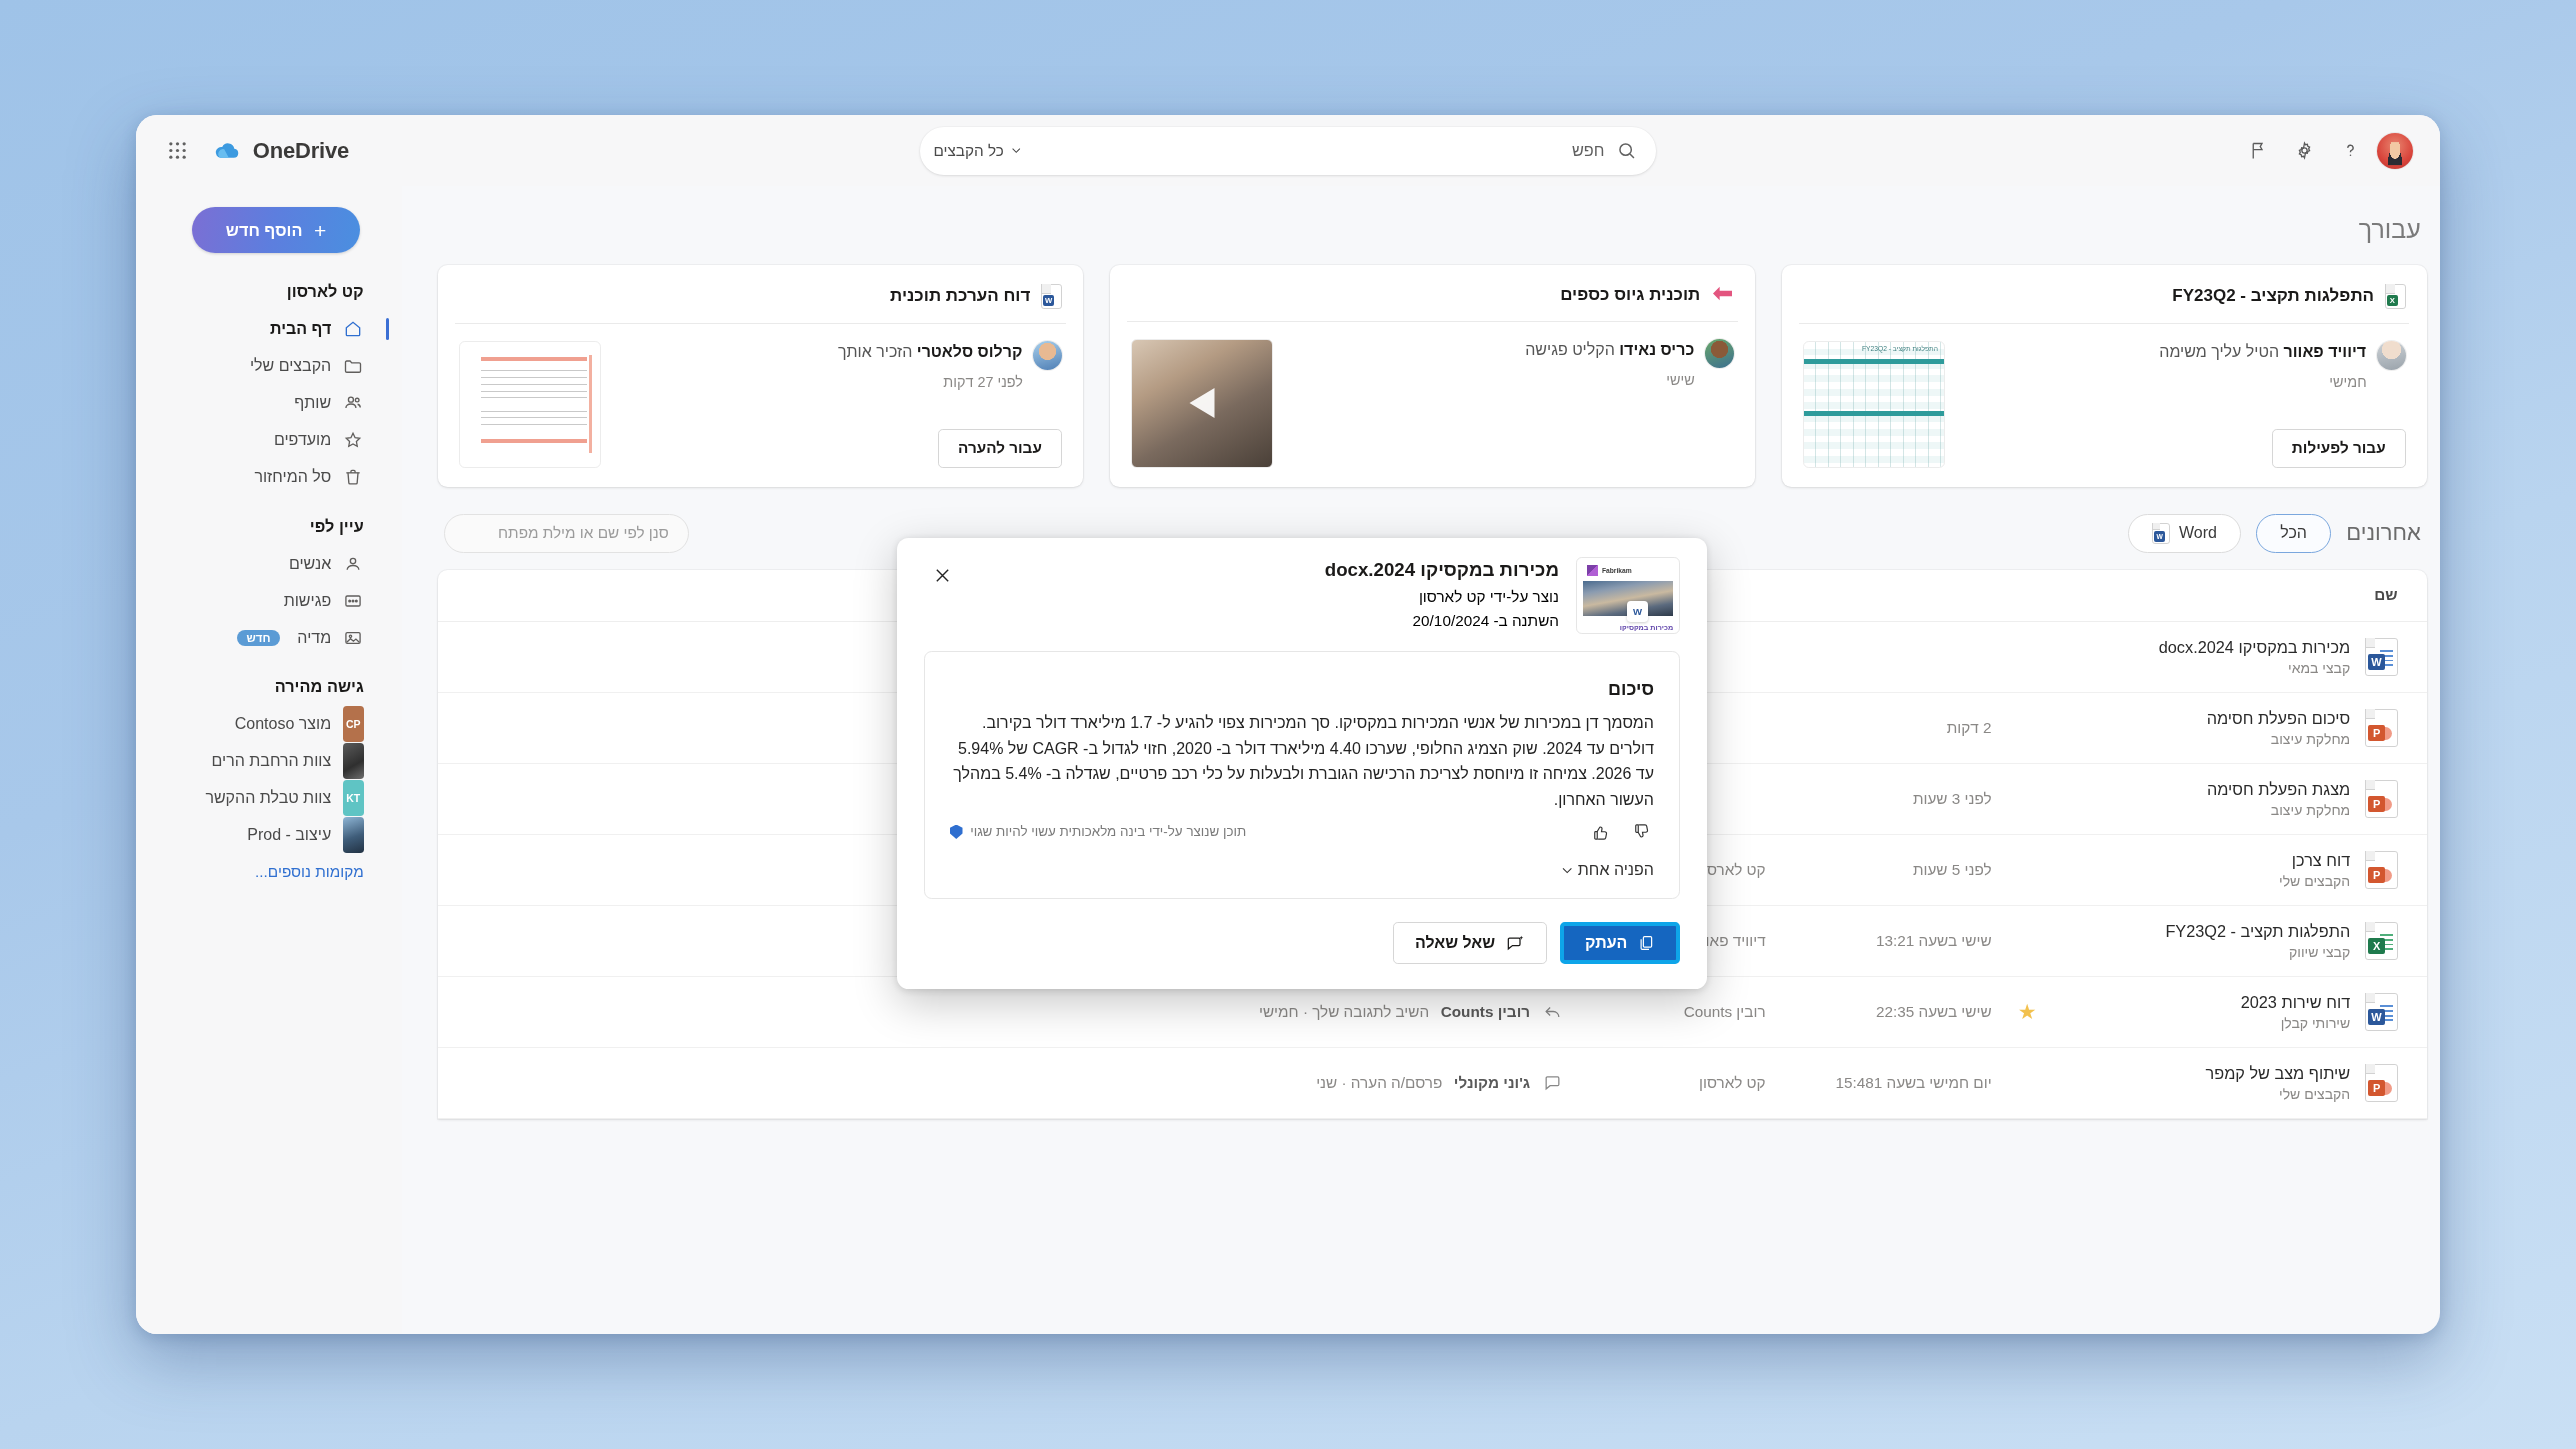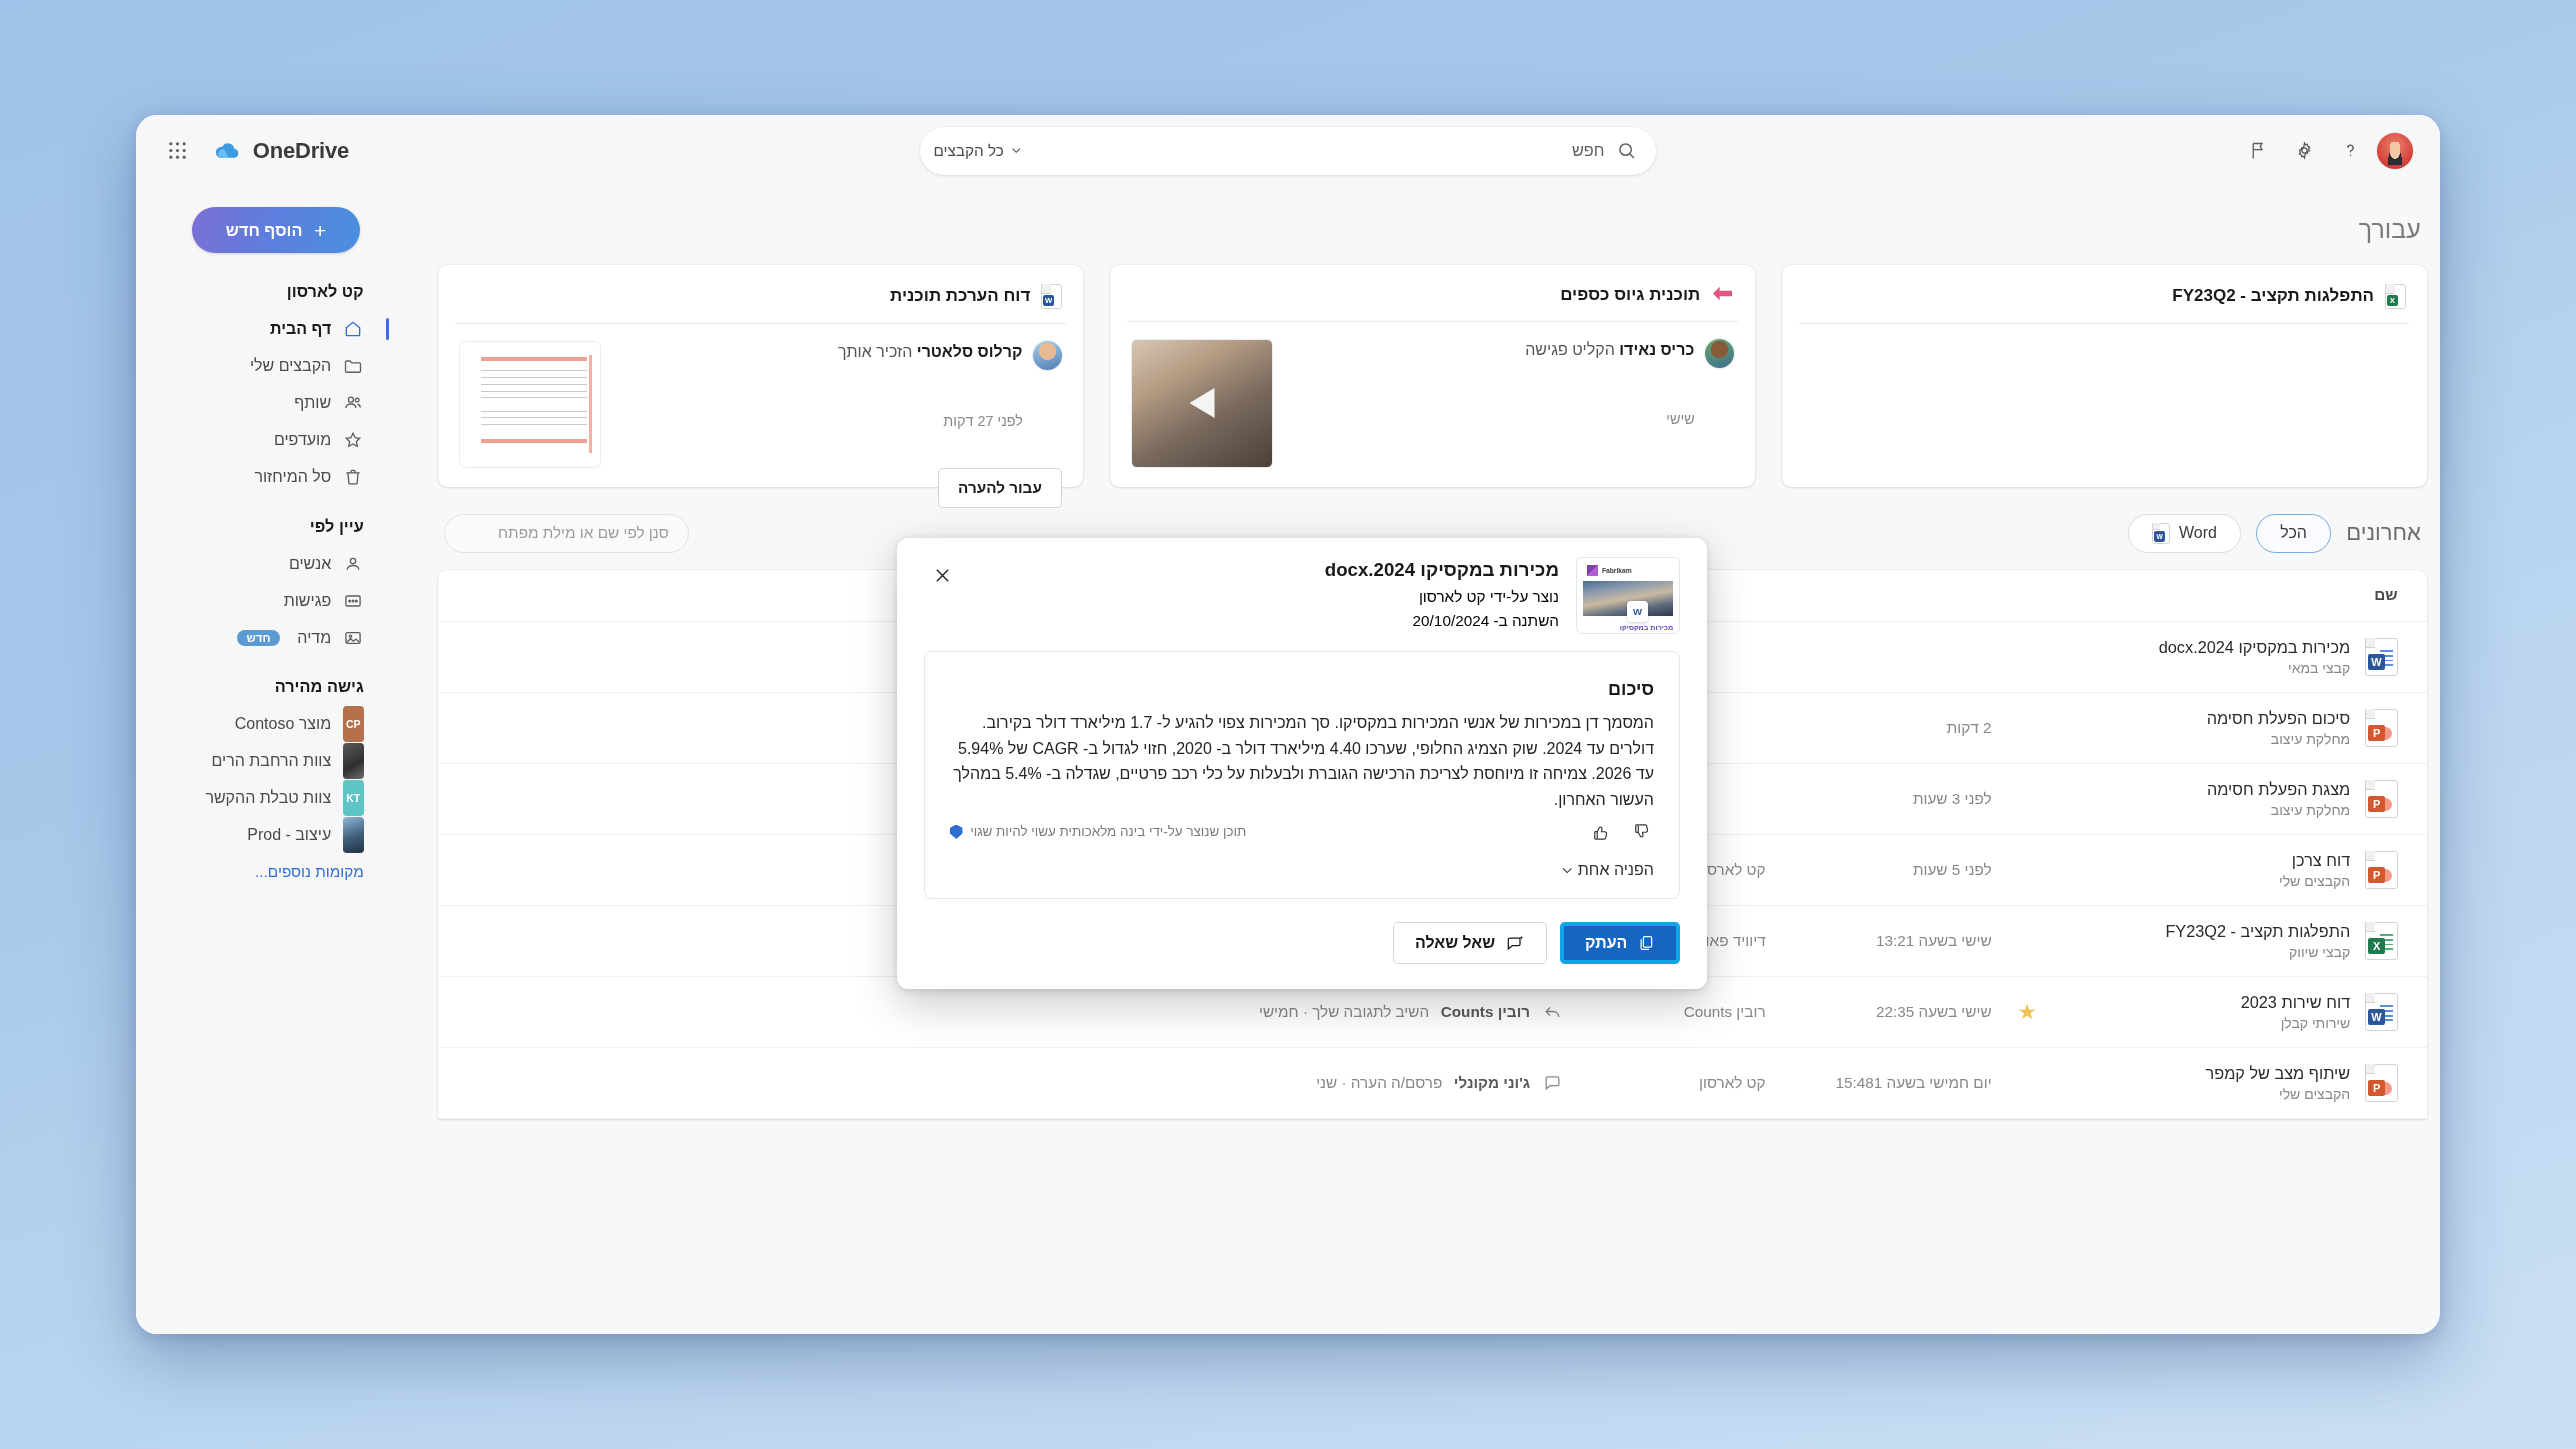--- a/index.html
+++ b/index.html
@@ -137,21 +137,21 @@
   .card {
     flex: 1 1 0; min-width: 0; background: #fff; border-radius: 9.6px;
     box-shadow: 0 1px 2.9px rgba(0,0,0,.10), 0 0 0 1px rgba(0,0,0,.03);
     padding: 15.3px 21px 19px 21px;
     height: 222px; display: flex; flex-direction: column;
   }
   .card-head { display: flex; align-items: center; gap: 10.5px; padding: 3.8px 0 14.4px 0; }
   .card-title { font-size: 17px; font-weight: 700; color: #1b1a19; white-space: nowrap; overflow: hidden; text-overflow: ellipsis; }
   .card-divider { height: 1px; background: #eaeaea; margin: 0 -3.8px; }
   .card-body { display: flex; gap: 15.3px; padding-top: 16.3px; flex: 1; min-height: 0; }
-  .card-info { flex: 1; min-width: 0; display: flex; flex-direction: column; gap: 39px; }
+  .card-info { flex: 1; min-width: 0; display: flex; flex-direction: column; }
   .card-line { display: flex; align-items: flex-start; gap: 10.5px; }
   .pfp { width: 29px; height: 29px; border-radius: 50%; flex: 0 0 29px; overflow: hidden; box-shadow: 0 0 0 1px rgba(0,0,0,.07); }
   .pfp-1 { background: radial-gradient(circle at 50% 30%, #f0ddcd 0 38%, transparent 39%), linear-gradient(170deg,#cfd4d8,#9aa3ab); }
   .pfp-2 { background: radial-gradient(circle at 50% 36%, #8a5a38 0 36%, transparent 37%), linear-gradient(160deg,#6aa86a,#3c6f8f); }
   .pfp-3 { background: radial-gradient(circle at 50% 36%, #e8b992 0 36%, transparent 37%), linear-gradient(165deg,#a9d0ec,#4f7fb5); }
   .act-text { font-size: 16px; color: #555; line-height: 1.35; }
   .act-text b { color: #1b1a19; font-weight: 700; }
   .act-time { font-size: 14.4px; color: #8a8886; margin-top: 4.8px; }
   .card-cta {
     margin-top: auto; align-self: flex-start;
@@ -400,20 +400,36 @@
         <div class="card">
           <div class="card-head">
             <span class="ftype x-green" style="width:21px;height:25px;flex:0 0 21px">
               <span class="sheet"></span>
                 <span class="fold"></span>
               <span class="tag" style="left:1.9px;bottom:2.9px;width:11.5px;height:11.5px;font-size:7.7px">X</span>
             </span>
             <span class="card-title">התפלגות תקציב - FY23Q2</span>
           </div>
           <div class="card-divider"></div>
+          <div class="card-body">
+            <div class="card-info">
+              <div class="card-line">
+                <span class="pfp pfp-1"></span>
+                <span class="act-text">
+                  <b>דיוויד פאוור</b>
+                  <span>הטיל עליך משימה</span>
+                </span>
+              </div>
+              <div class="act-time" style="margin-right:39px">חמישי</div>
+              <button class="card-cta">עבור לפעילות</button>
+            </div>
+            <div class="thumb thumb-xl">
+              <span class="t-cap">התפלגות תקציב - FY23Q2</span>
+            </div>
+          </div>
         </div>
 
         <div class="card">
           <div class="card-head">
             <span>
               <svg width="23" height="19" viewBox="0 0 24 20">
                   <path d="M2 10L9 3v4h13v6H9v4z" fill="#e3557f"></path>
                 </svg>
             </span>
             <span class="card-title">תוכנית גיוס כספים</span>

